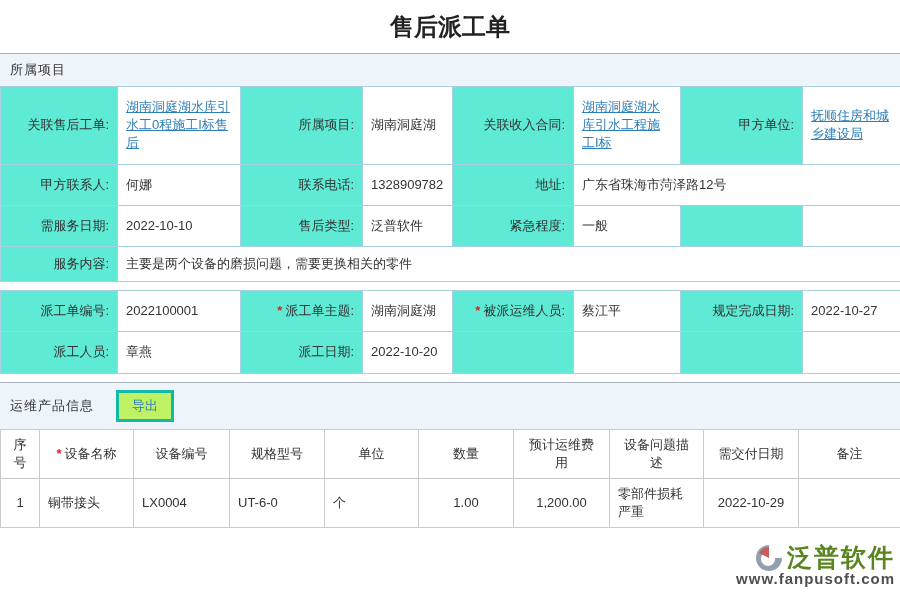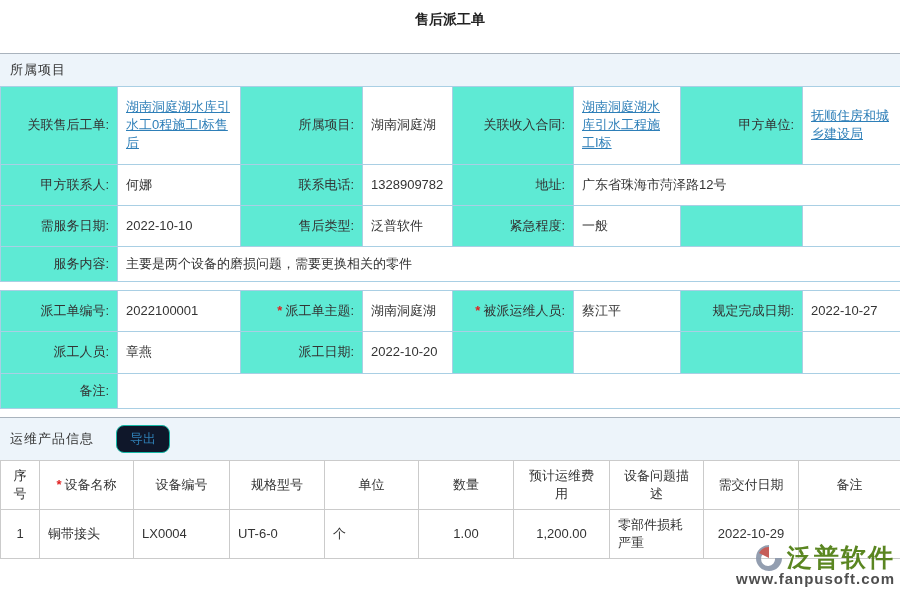--- a/index.html
+++ b/index.html
@@ -1,35 +1,35 @@
 <!DOCTYPE html>
 <html><head>
 <meta charset="utf-8">
 <style>
   * { margin:0; padding:0; box-sizing:border-box; }
   html,body { background:#fff; }
   body { width:900px; height:600px; overflow:hidden; font-family:"Liberation Sans","DejaVu Sans",sans-serif; color:#333; position:relative; }
   .page { width:900px; height:600px; position:relative; overflow:hidden; }
 
-  .page-title { text-align:center; font-size:14px; font-weight:bold; color:#222; padding-top:11px; height:53px; }
+  .page-title { text-align:center; font-size:24px; font-weight:bold; color:#222; padding-top:11px; height:53px; }
 
   .section-bar { border-top:1px solid #a9b3bd; background:#edf4fa; padding:7px 10px; font-size:13px; color:#333; display:flex; align-items:center; }
   .section-bar .bar-title { letter-spacing:1px; }
 
   table.form { width:900px; border-collapse:collapse; table-layout:fixed; font-size:13px; }
   table.form td { border:1px solid #a9cfe4; padding:11px 8px; line-height:1.4; vertical-align:middle; word-break:break-all; }
   table.form td.lbl { background:#5eead4; text-align:right; color:#333; }
   table.form td.val { background:#fff; text-align:left; color:#333; }
   table.form tr.slim td { padding:8px; }
   a.lnk { color:#2e7fb8; text-decoration:underline; cursor:pointer; }
   .req { color:#e02020; margin-right:3px; font-weight:bold; }
 
   .gap8 { height:8px; }
 
-  .export-btn { margin-left:22px; background:#0f172a; border:1px solid #14b8a6; color:#2f7fb5; font-size:13px; padding:4px 13px; border-radius:8px; cursor:pointer; font-family:inherit; }
+  .export-btn { margin-left:22px; background:#bef264; border:3px solid #14b8a6; color:#2f7fb5; font-size:13px; padding:4px 13px; border-radius:0; cursor:pointer; font-family:inherit; }
 
   table.grid { width:900px; border-collapse:collapse; table-layout:fixed; font-size:13px; }
   table.grid th, table.grid td { border:1px solid #cbcbcb; line-height:1.4; vertical-align:middle; word-break:break-all; background:#fff; }
   table.grid th { font-weight:normal; color:#333; text-align:center; padding:6px 10px; }
   table.grid td { padding:6px 8px; color:#333; }
   td.c { text-align:center; }
   td.l { text-align:left; padding-left:13px; }
 
   .watermark { position:absolute; top:541px; right:5px; text-align:right; pointer-events:none; opacity:0.92; }
   .wm-top { display:flex; align-items:center; justify-content:flex-end; }
@@ -122,24 +122,20 @@
     <tr>
       <td class="lbl">派工人员:</td>
       <td class="val">章燕</td>
       <td class="lbl">派工日期:</td>
       <td class="val">2022-10-20</td>
       <td class="lbl"></td>
       <td class="val"></td>
       <td class="lbl"></td>
       <td class="val"></td>
     </tr>
-    <tr class="slim">
-      <td class="lbl">备注:</td>
-      <td class="val" colspan="7"></td>
-    </tr>
   </tbody>
     </table>
 
   <div class="gap8"></div>
 
   <div class="section-bar">
     <span class="bar-title">运维产品信息</span>
     <button class="export-btn">导出</button>
   </div>
 

